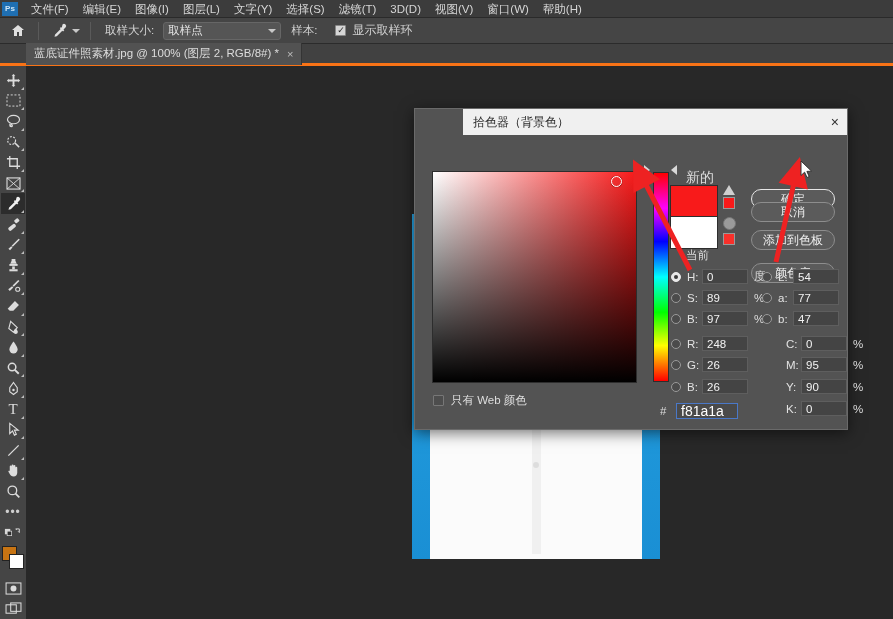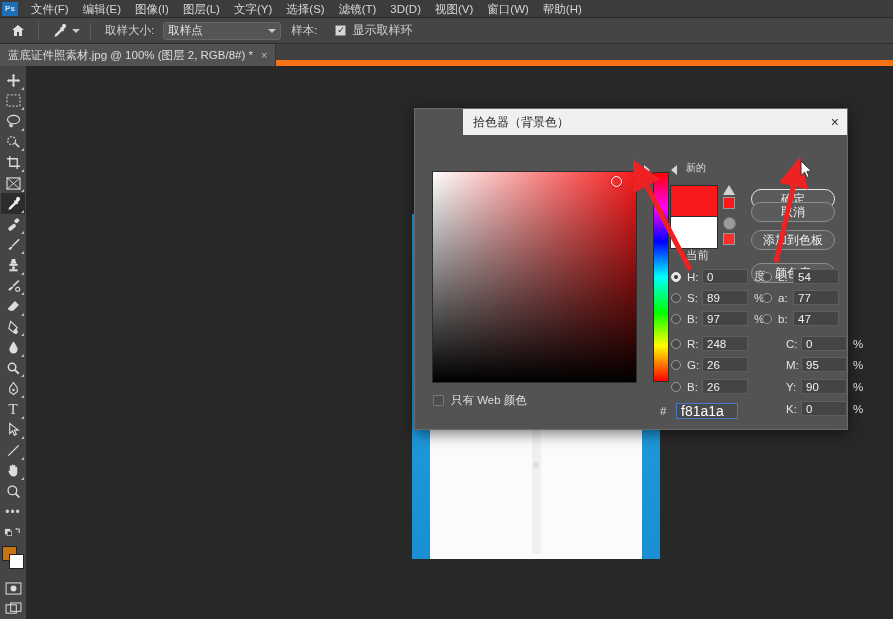--- a/index.html
+++ b/index.html
@@ -52,22 +52,22 @@
   .chk{
     width:11px;height:11px;background:#d6d6d6;border:1px solid #888;border-radius:1px;
     display:flex;align-items:center;justify-content:center;color:#2a2a2a;
     font-size:9px;line-height:1;
   }
   .chk.off{background:#4d4d4d;color:transparent;border-color:#777;}
   .opt-check{display:flex;align-items:center;gap:6px;margin-left:14px;}
 
   
   .tabbar{
-    height:22px;background:#414141;display:flex;align-items:flex-start;
-    border-bottom:6px solid #f97316;
+    height:22px;background:#414141;display:flex;align-items:center;
+    padding-left:26px;border-bottom:3px solid #f97316;
   }
   .doctab{
     height:22px;background:#525252;display:flex;align-items:center;gap:8px;
     padding:0 8px;font-size:11.5px;color:#dcdcdc;border-right:1px solid #343434;
   }
   .tabclose{color:#bdbdbd;font-size:11px;}
 
   
   .workspace{
     position:absolute;left:0;top:66px;width:893px;height:553px;background:#282828;
@@ -160,21 +160,21 @@
     position:absolute;left:229px;top:30px;width:0;height:0;
     border-top:5px solid transparent;border-bottom:5px solid transparent;
     border-left:6px solid #d8d8d8;
   }
   .hue-arrow-r{
     position:absolute;left:256px;top:30px;width:0;height:0;
     border-top:5px solid transparent;border-bottom:5px solid transparent;
     border-right:6px solid #d8d8d8;
   }
 
-  .lbl-new{position:absolute;left:271px;top:26px;font-size:10px;color:#dcdcdc;}
+  .lbl-new{position:absolute;left:271px;top:34px;font-size:14px;color:#dcdcdc;}
   .lbl-cur{position:absolute;left:271px;top:113px;font-size:11.5px;color:#dcdcdc;}
   .sw-new{position:absolute;left:255px;top:50px;width:48px;height:32px;background:#f81a1a;border:1px solid #2d2d2d;}
   .sw-cur{position:absolute;left:255px;top:82px;width:48px;height:32px;background:#ffffff;border:1px solid #2d2d2d;border-top:none;}
   .warn-tri{
     position:absolute;left:308px;top:50px;width:0;height:0;
     border-left:6px solid transparent;border-right:6px solid transparent;border-bottom:10px solid #cfcfcf;
   }
   .warn-sw{position:absolute;left:308px;top:62px;width:12px;height:12px;background:#f81a1a;border:1px solid #999;}
   .web-cube{
     position:absolute;left:308px;top:82px;width:13px;height:13px;border-radius:50%;

